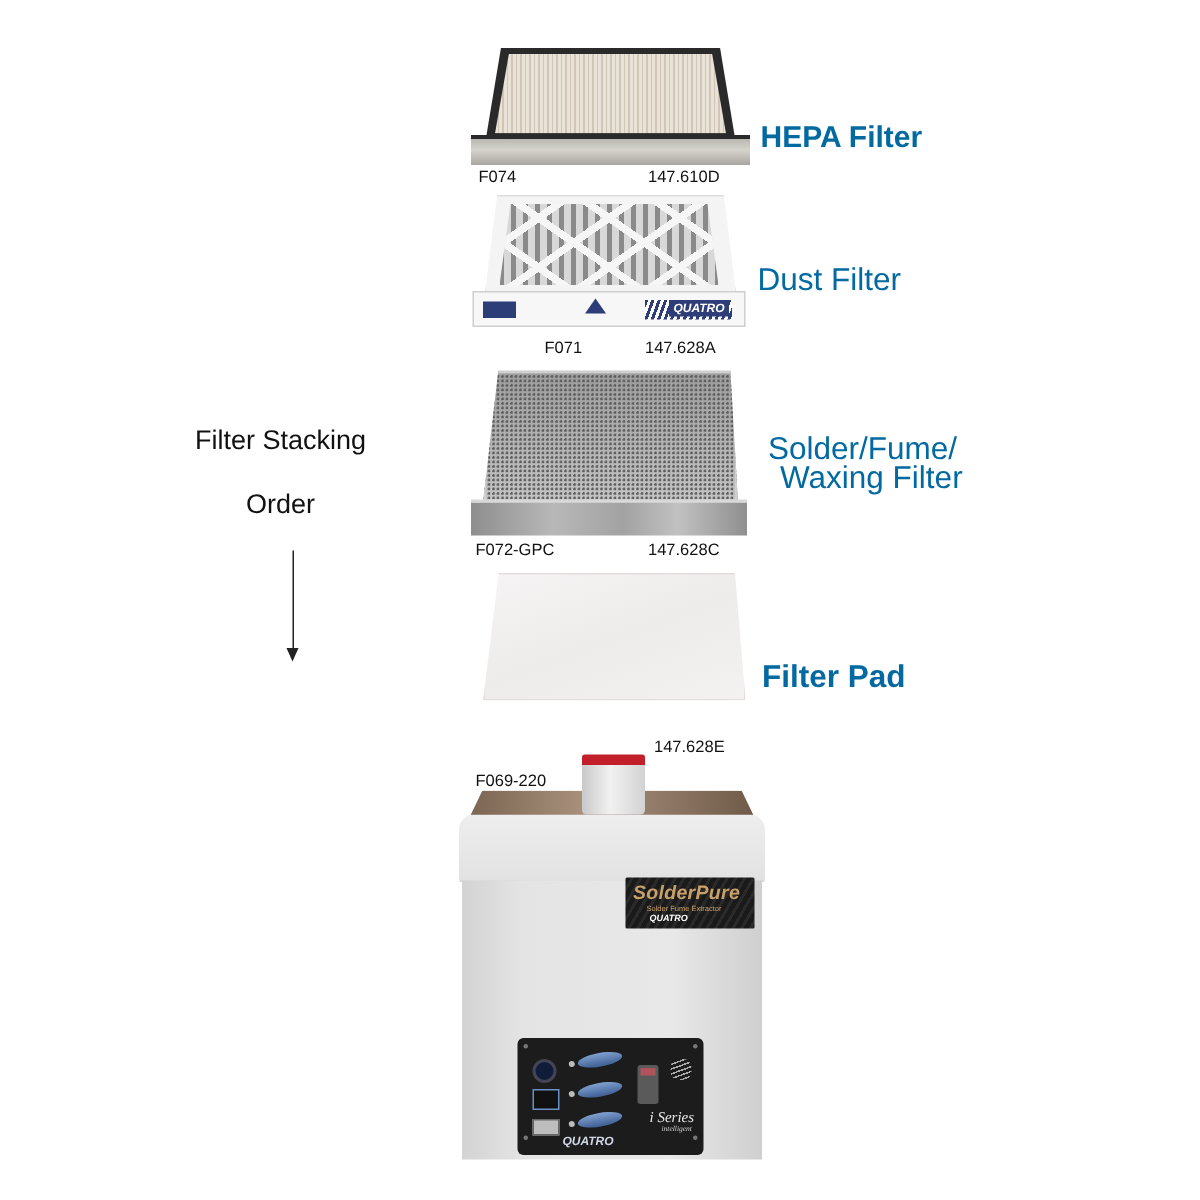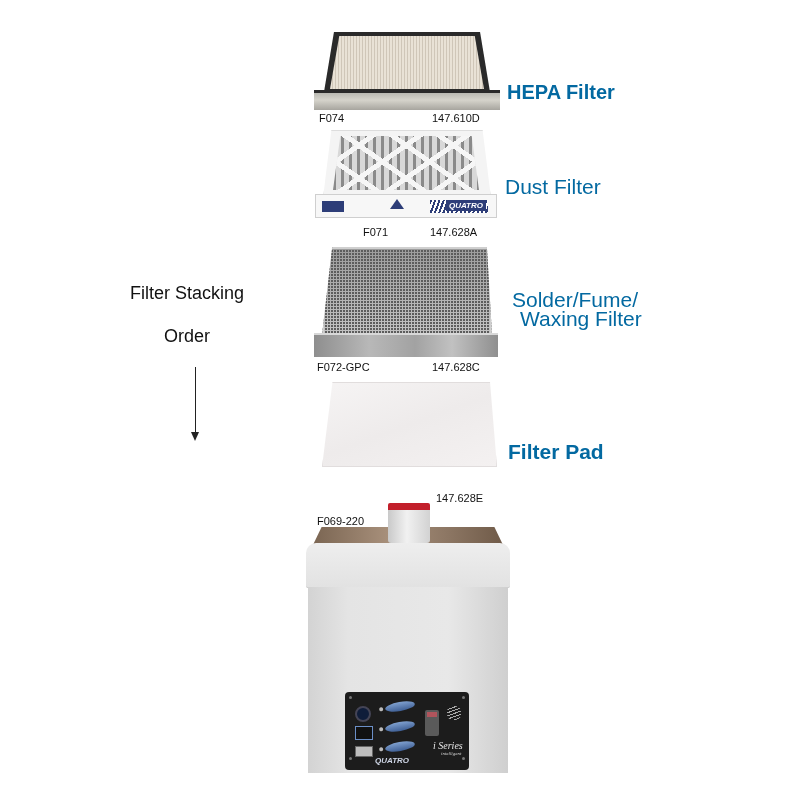--- a/index.html
+++ b/index.html
@@ -202,20 +202,25 @@
 <div class="abs title" style="left:508px; top:418px;font-weight:bold;">Filter Pad</div>
 <div class="abs code" style="left:317px; top:471px;margin-top:44px;">F069-220</div>
 <div class="abs code" style="left:436px; top:492px;">147.628E</div>
 
 <div class="abs unit">
   <div class="lid"></div>
   <div class="collar"></div>
   <div class="cap"></div>
   <div class="lid-front"></div>
   <div class="body"></div>
+  <div class="label">
+    <span class="name">SolderPure</span>
+    <span class="sub">Solder Fume Extractor</span>
+    <span class="mk">QUATRO</span>
+  </div>
   <div class="panel">
     <div class="screw" style="left:4px; top:4px;"></div>
     <div class="screw" style="right:4px; top:4px;"></div>
     <div class="screw" style="left:4px; bottom:10px;"></div>
     <div class="screw" style="right:4px; bottom:10px;"></div>
     <div class="knob"></div>
     <div class="switch"></div>
     <div class="port"></div>
     <div class="btn" style="top:10px;"></div>
     <div class="btn" style="top:30px;"></div>

